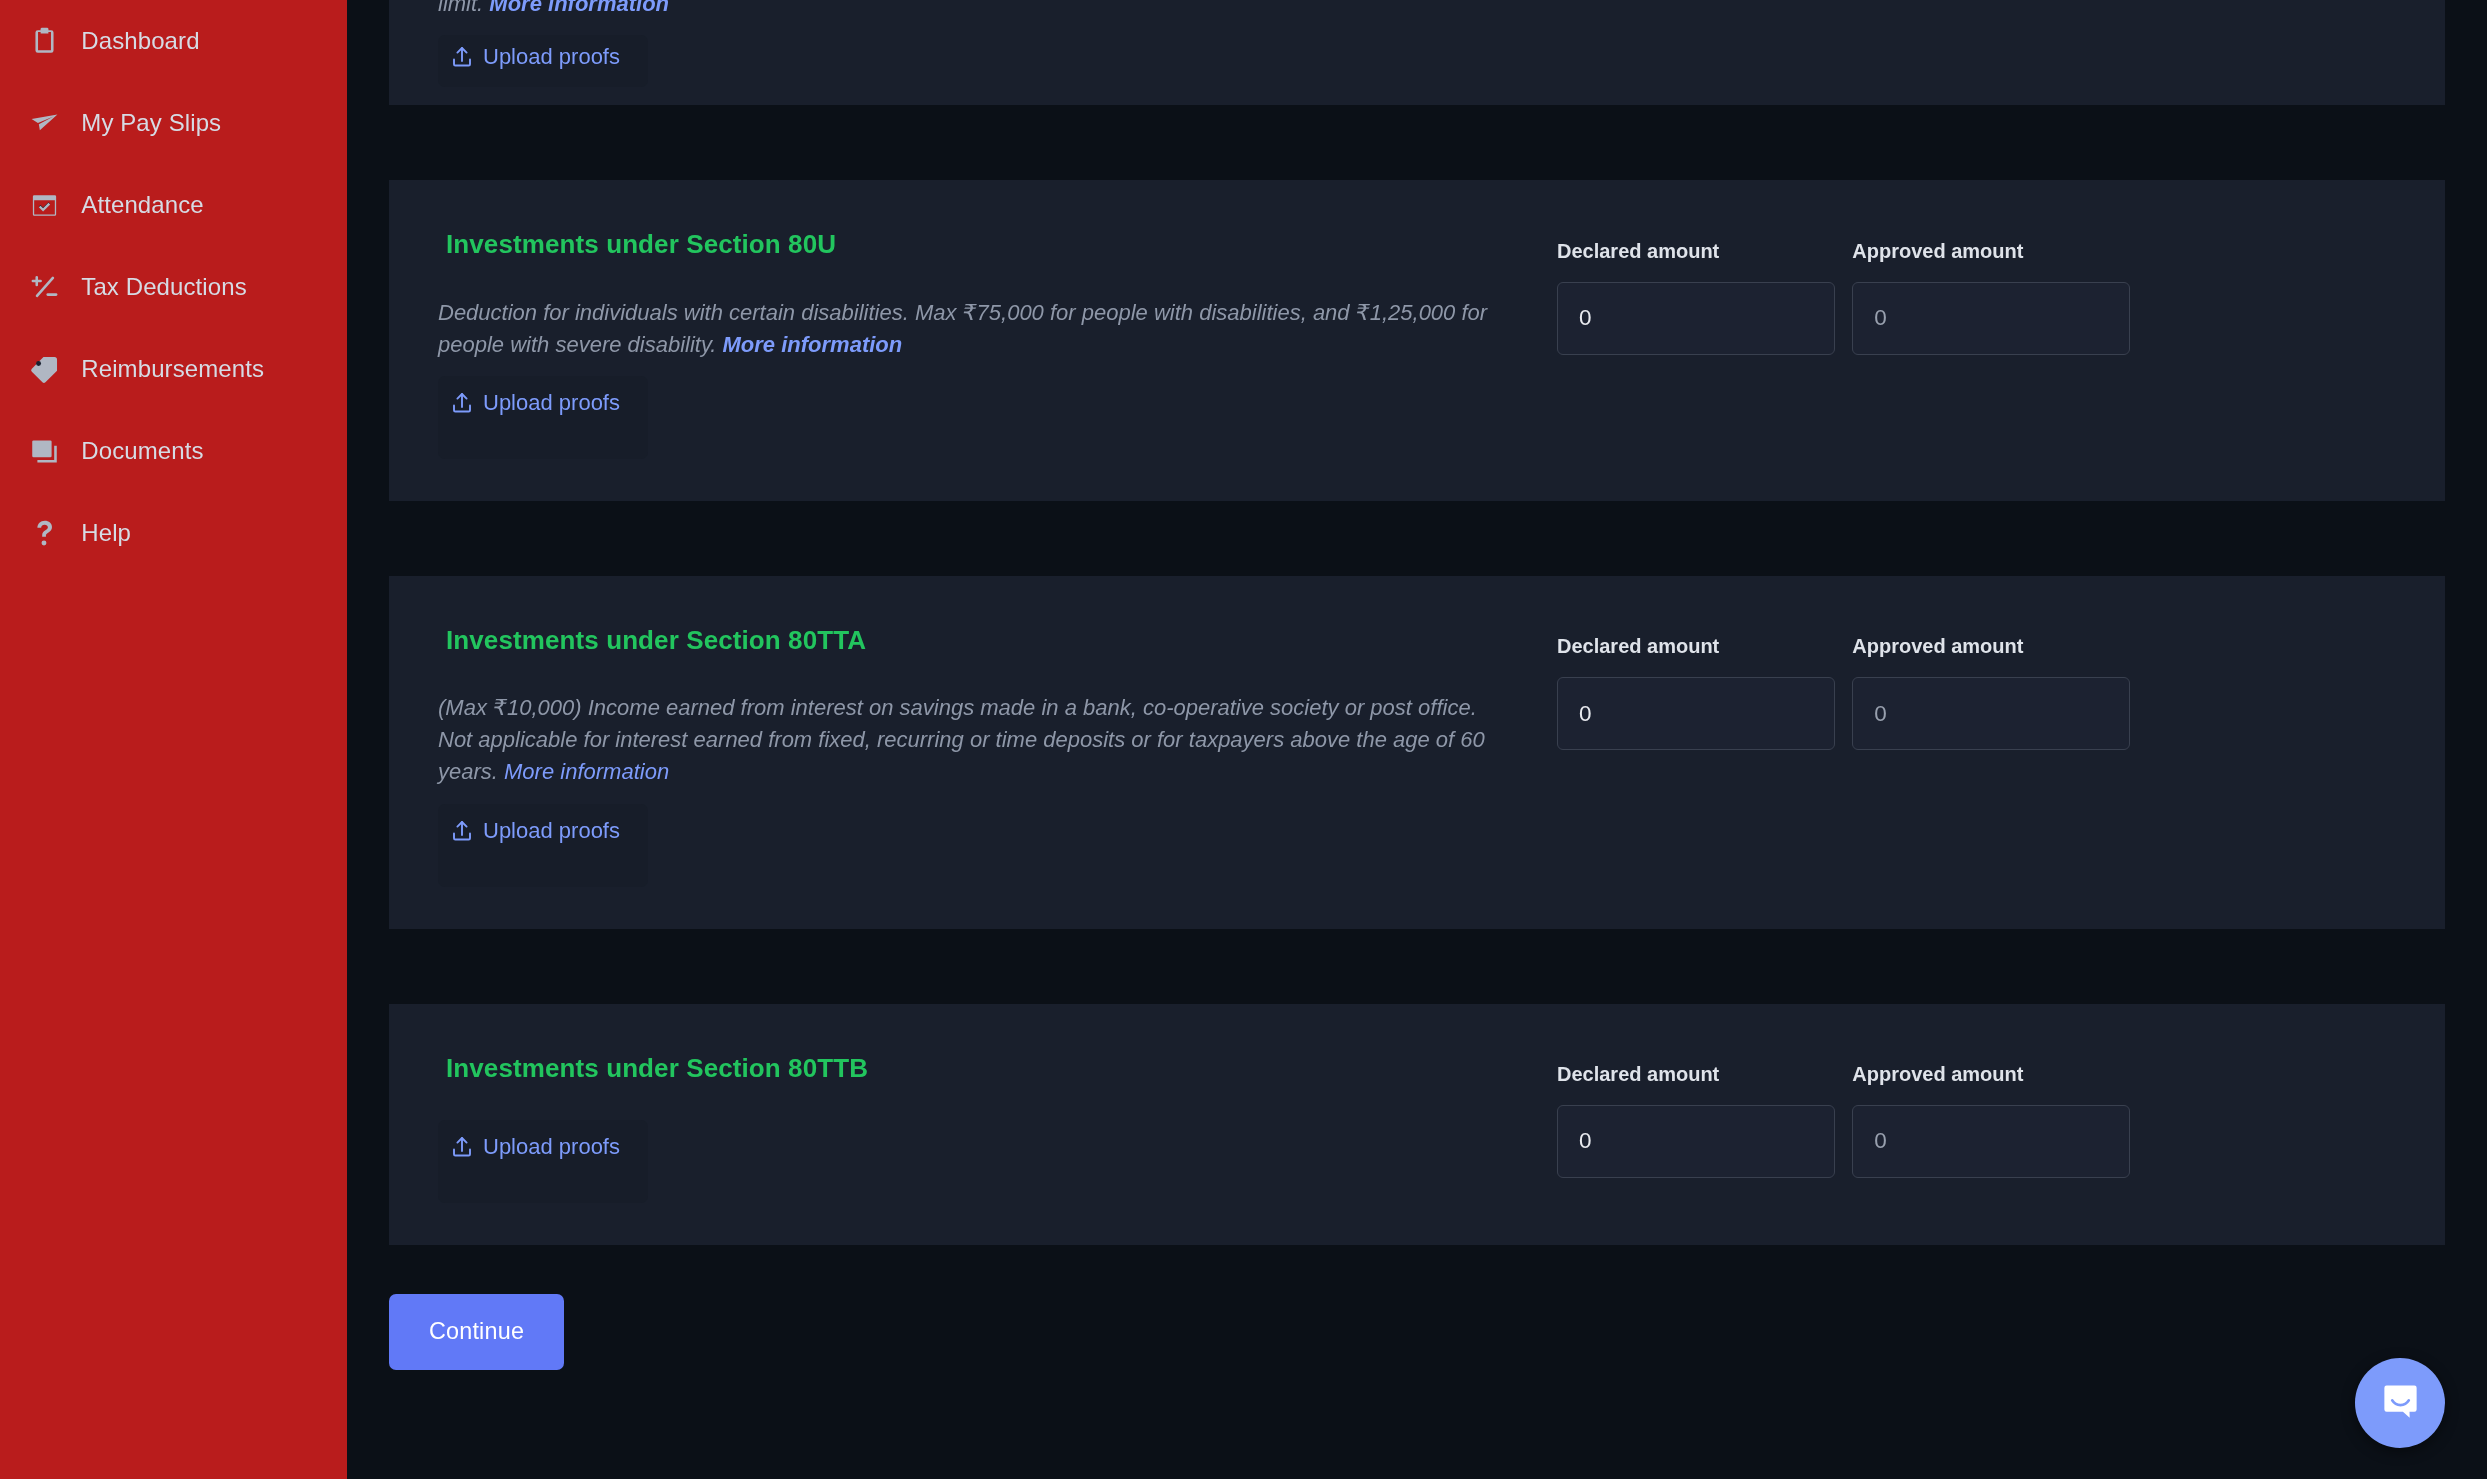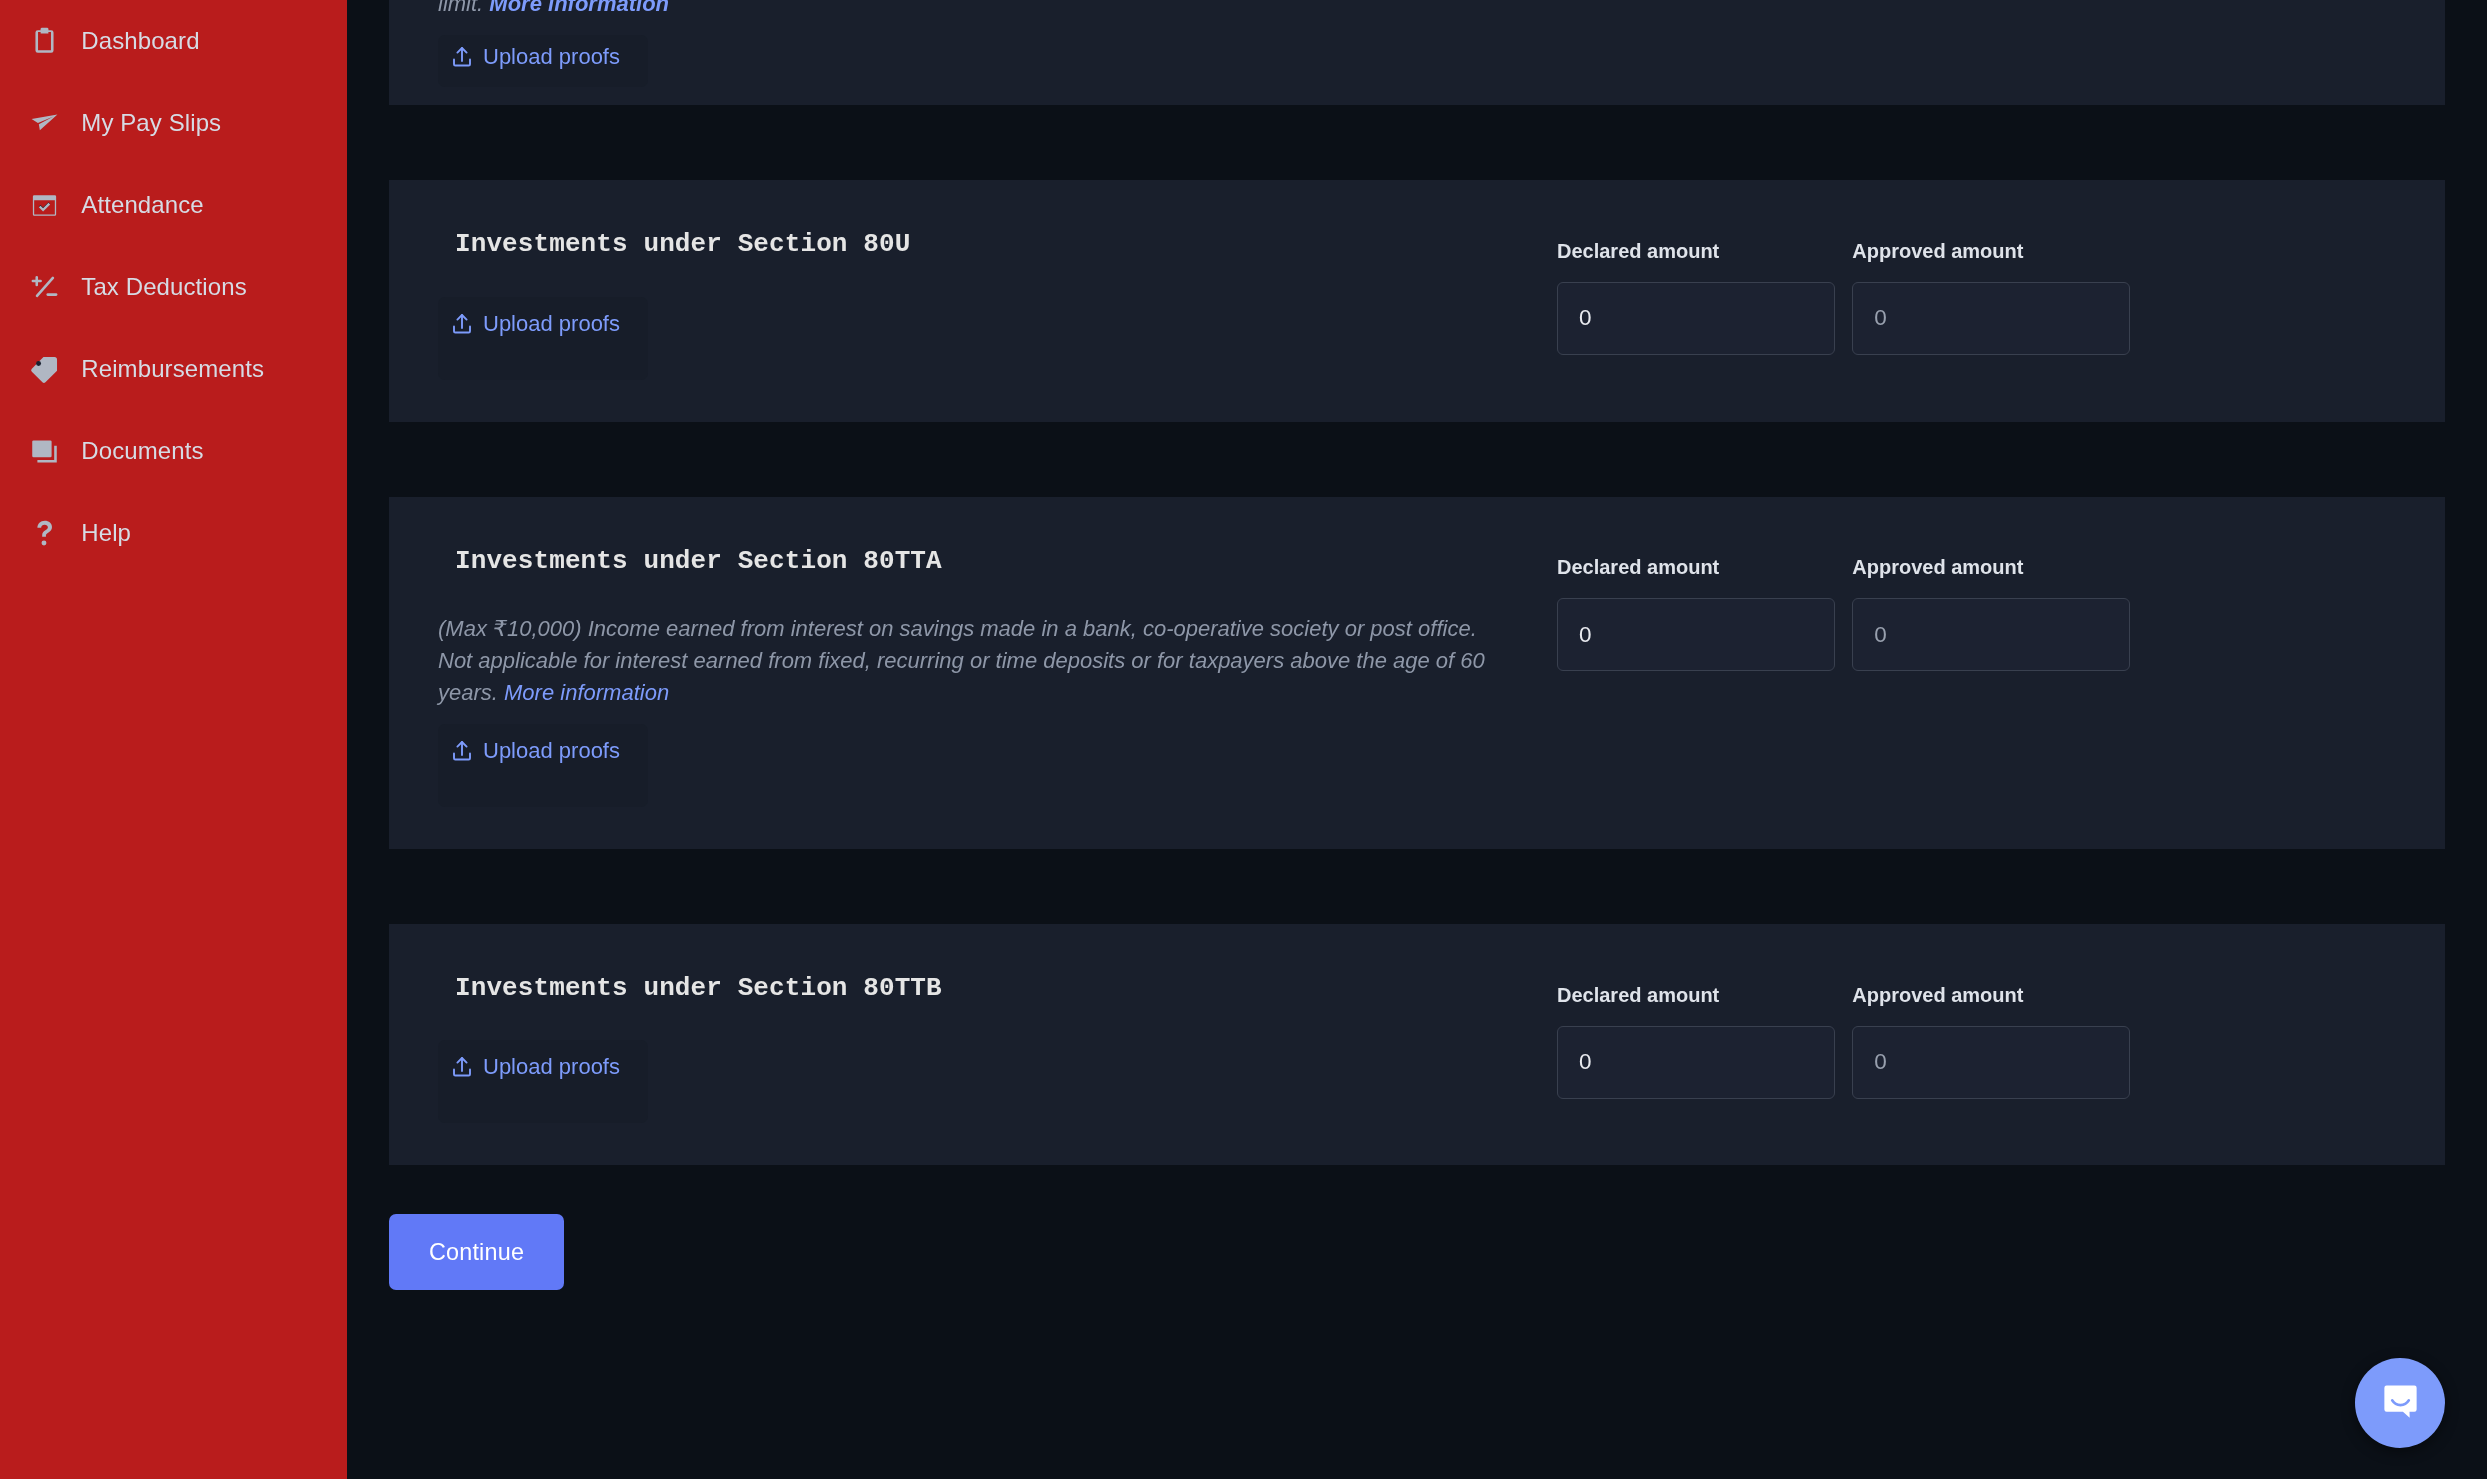--- a/index.html
+++ b/index.html
@@ -69,25 +69,24 @@
     padding-bottom: 18px;
     margin-top: 0;
   }
   .card-gap { height: 75px; }
   .card-left { flex: 1 1 auto; max-width: 1119px; }
   .card-right { flex: 0 0 624px; display: flex; gap: 17.3px; padding-top: 10.4px; }
 
   .card-title {
     font-size: 26px;
     font-weight: bold;
-    color: #e5e5e5;
+    color: #22c55e;
     letter-spacing: 0.1px;
-    margin: 0 0 36px 17px;
+    margin: 0 0 36px 8px;
     line-height: 1.2;
-    font-family: Liberation Mono, monospace;
   }
   .card-desc {
     font-size: 22px;
     font-style: italic;
     color: #8e97a8;
     line-height: 1.45;
     margin: 0;
     max-width: 1067px;
   }
   .more-info {
@@ -279,20 +278,23 @@
           </div>
         </div>
         <div class="card-right"></div>
       </section>
 
       <div class="card-gap"></div>
 
       <section class="card">
         <div class="card-left">
           <h2 class="card-title">Investments under Section 80U</h2>
+          <p class="card-desc"><span>Deduction for individuals with certain disabilities. Max ₹75,000 for people with disabilities, and ₹1,25,000 for people with severe disability.</span>
+            <a class="more-info">More information</a>
+          </p>
           <div class="dropzone">
             <a class="upload-link">
               <span class="upload-ico">
                 <svg width="24" height="24" viewBox="0 0 24 24" fill="none" stroke="currentColor" stroke-width="1.9" stroke-linecap="round" stroke-linejoin="round">
                   <path d="M12 16V3"></path>
                     <path d="M7.4 7.6 12 3l4.6 4.6"></path>
                     <path d="M4 14.5v4.7a1.3 1.3 0 0 0 1.3 1.3h13.4a1.3 1.3 0 0 0 1.3-1.3v-4.7"></path>
                 </svg>
               </span>
               <span>Upload proofs</span>

